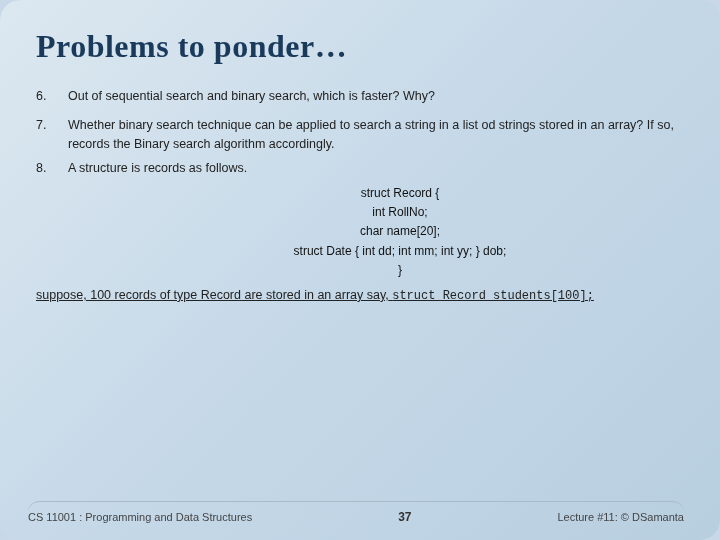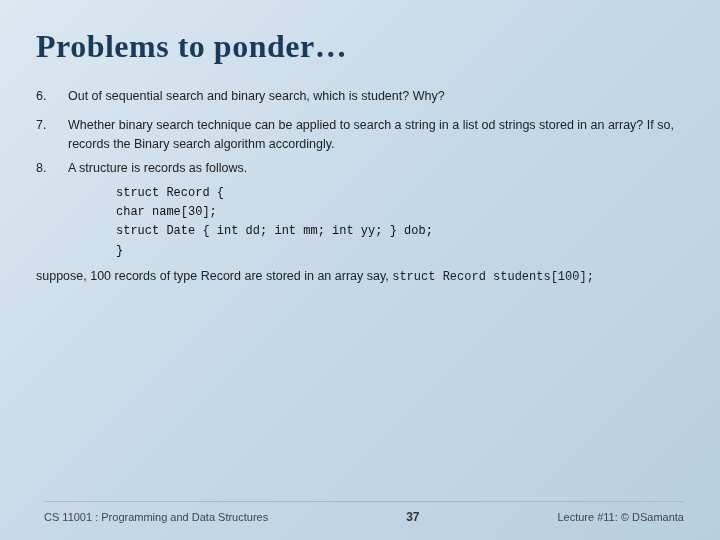--- a/index.html
+++ b/index.html
@@ -1,15 +1,15 @@
 <!DOCTYPE html>
 <html><head>
   <meta charset="utf-8">
   <style>
-    * { margin: 0; padding: 0; box-sizing: border-box; }
+    * { margin: 0; padding: 0; box-sizing: border-box; border-radius: 20px; }
 
     body {
       width: 720px;
       height: 540px;
       overflow: hidden;
       font-family: Arial, sans-serif;
       background: #c8d8e8;
     }
 
     .slide {
@@ -51,36 +51,37 @@
     }
 
     .item-text {
       flex: 1;
       font-size: 12.5px;
       color: #222;
       line-height: 1.5;
     }
 
     .code-block {
-      font-family: Liberation Mono, monospace;
+      font-family: Liberation Sans, sans-serif;
       font-size: 12px;
       color: #111;
       margin: 6px 0 6px 80px;
       line-height: 1.6;
+      text-align: center;
     }
 
     .inline-code {
       font-family: 'Courier New', Courier, monospace;
       font-size: 12px;
     }
 
     .footer {
       position: absolute;
       bottom: 16px;
-      left: 44px;
+      left: 28px;
       right: 36px;
       display: flex;
       justify-content: space-between;
       align-items: center;
       font-size: 11px;
       color: #444;
       border-top: 1px solid #aabbc8;
       padding-top: 8px;
     }
 
@@ -88,49 +89,51 @@
       font-size: 12px;
       color: #333;
       font-weight: bold;
     }
 
     .para-block {
       margin-bottom: 8px;
       font-size: 12.5px;
       color: #222;
       line-height: 1.5;
+      text-decoration: underline;
     }
   </style>
 </head>
 <body>
 
 <div class="slide">
 
   <div class="title">Problems to ponder…</div>
 
   <div class="content">
 
     <div class="item">
       <span class="item-number">6.</span>
-      <span class="item-text">Out of sequential search and binary search, which is student? Why?</span>
+      <span class="item-text">Out of sequential search and binary search, which is faster? Why?</span>
     </div>
 
     <div class="item" style="margin-bottom:6px;">
       <span class="item-number">7.</span>
       <span class="item-text">Whether binary search technique can be applied to search a string in a list od strings stored in an array? If so, records the Binary search algorithm accordingly.</span>
     </div>
 
     <div class="item" style="margin-bottom:2px;">
       <span class="item-number">8.</span>
       <span class="item-text">A structure is records as follows.</span>
     </div>
 
     <div class="code-block">
       <div>struct Record {</div>
-      <div>     char name[30];</div>
+      <div>     int RollNo;</div>
+      <div>     char name[20];</div>
       <div>     struct Date { int dd;  int mm;  int yy; } dob;</div>
       <div>}</div>
     </div>
 
     <div class="para-block">
       <span>suppose, 100 records of type Record are stored in an array say,</span>
       <span class="inline-code">struct Record students[100];</span>
     </div>
 
 

